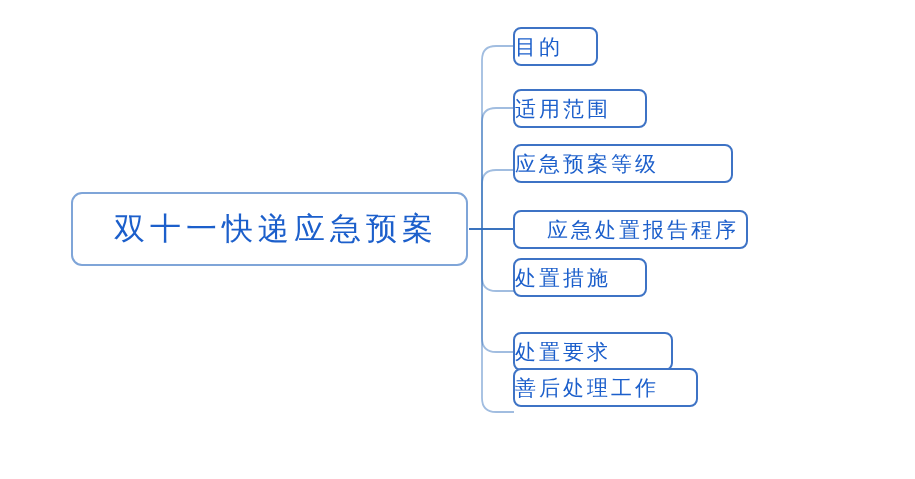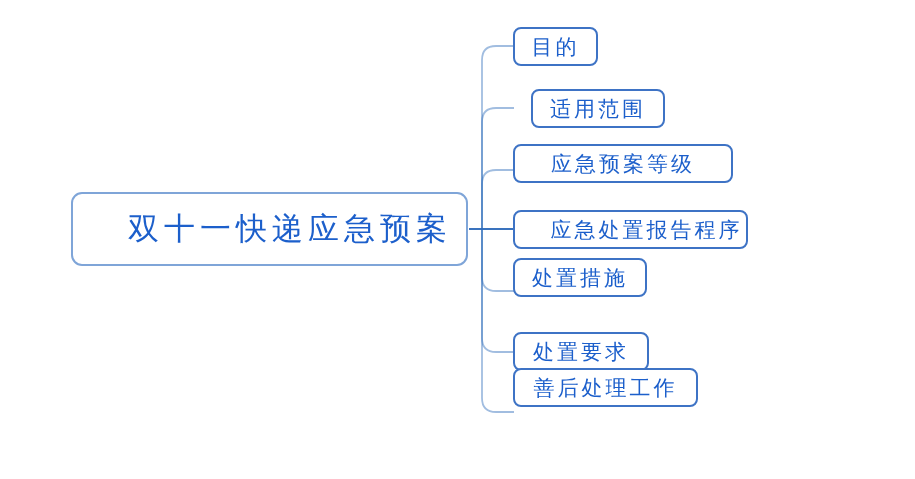--- a/index.html
+++ b/index.html
@@ -21,21 +21,20 @@
     position: absolute;
     left: 0;
     top: 0;
     pointer-events: none;
   }
   .node {
     position: absolute;
     box-sizing: border-box;
     display: flex;
     align-items: center;
-    justify-content: center;
     background: #ffffff;
     color: var(--node-text, #1c5fcb);
     white-space: nowrap;
     cursor: default;
   }
   .root-node {
     left: 71px;
     top: 192px;
     width: 397px;
     height: 74px;
@@ -47,25 +46,25 @@
   }
   .branch-node {
     border: 2px solid var(--child-border, #3e73c5);
     border-radius: 8px;
     font-size: 21px;
     letter-spacing: 3px;
     height: 39px;
     left: 513px;
   }
   .branch-0 { top: 27px;  width: 85px;  }
-  .branch-1 { top: 89px;  width: 134px; margin-left: 18px; }
+  .branch-1 { top: 89px;  width: 134px; }
   .branch-2 { top: 144px; width: 220px; }
   .branch-3 { top: 210px; width: 235px; padding-left: 32px; }
   .branch-4 { top: 258px; width: 134px; }
-  .branch-5 { top: 332px; width: 136px; }
+  .branch-5 { top: 332px; width: 160px; }
   .branch-6 { top: 368px; width: 185px; }
 </style>
 </head>
 <body>
 
 <div class="canvas" style="--bg: #ffffff; --node-text: #1c5fcb; --root-border: #7fa5d8; --child-border: #3e73c5;">
 
   <svg class="connector-svg" width="915" height="479" viewBox="0 0 915 479">
     <g fill="none" stroke="#2f6cba" stroke-width="1.8" stroke-opacity="0.45">
       <path d="M 482 229 L 482 60  Q 482 46  496 46  L 514 46"></path>

